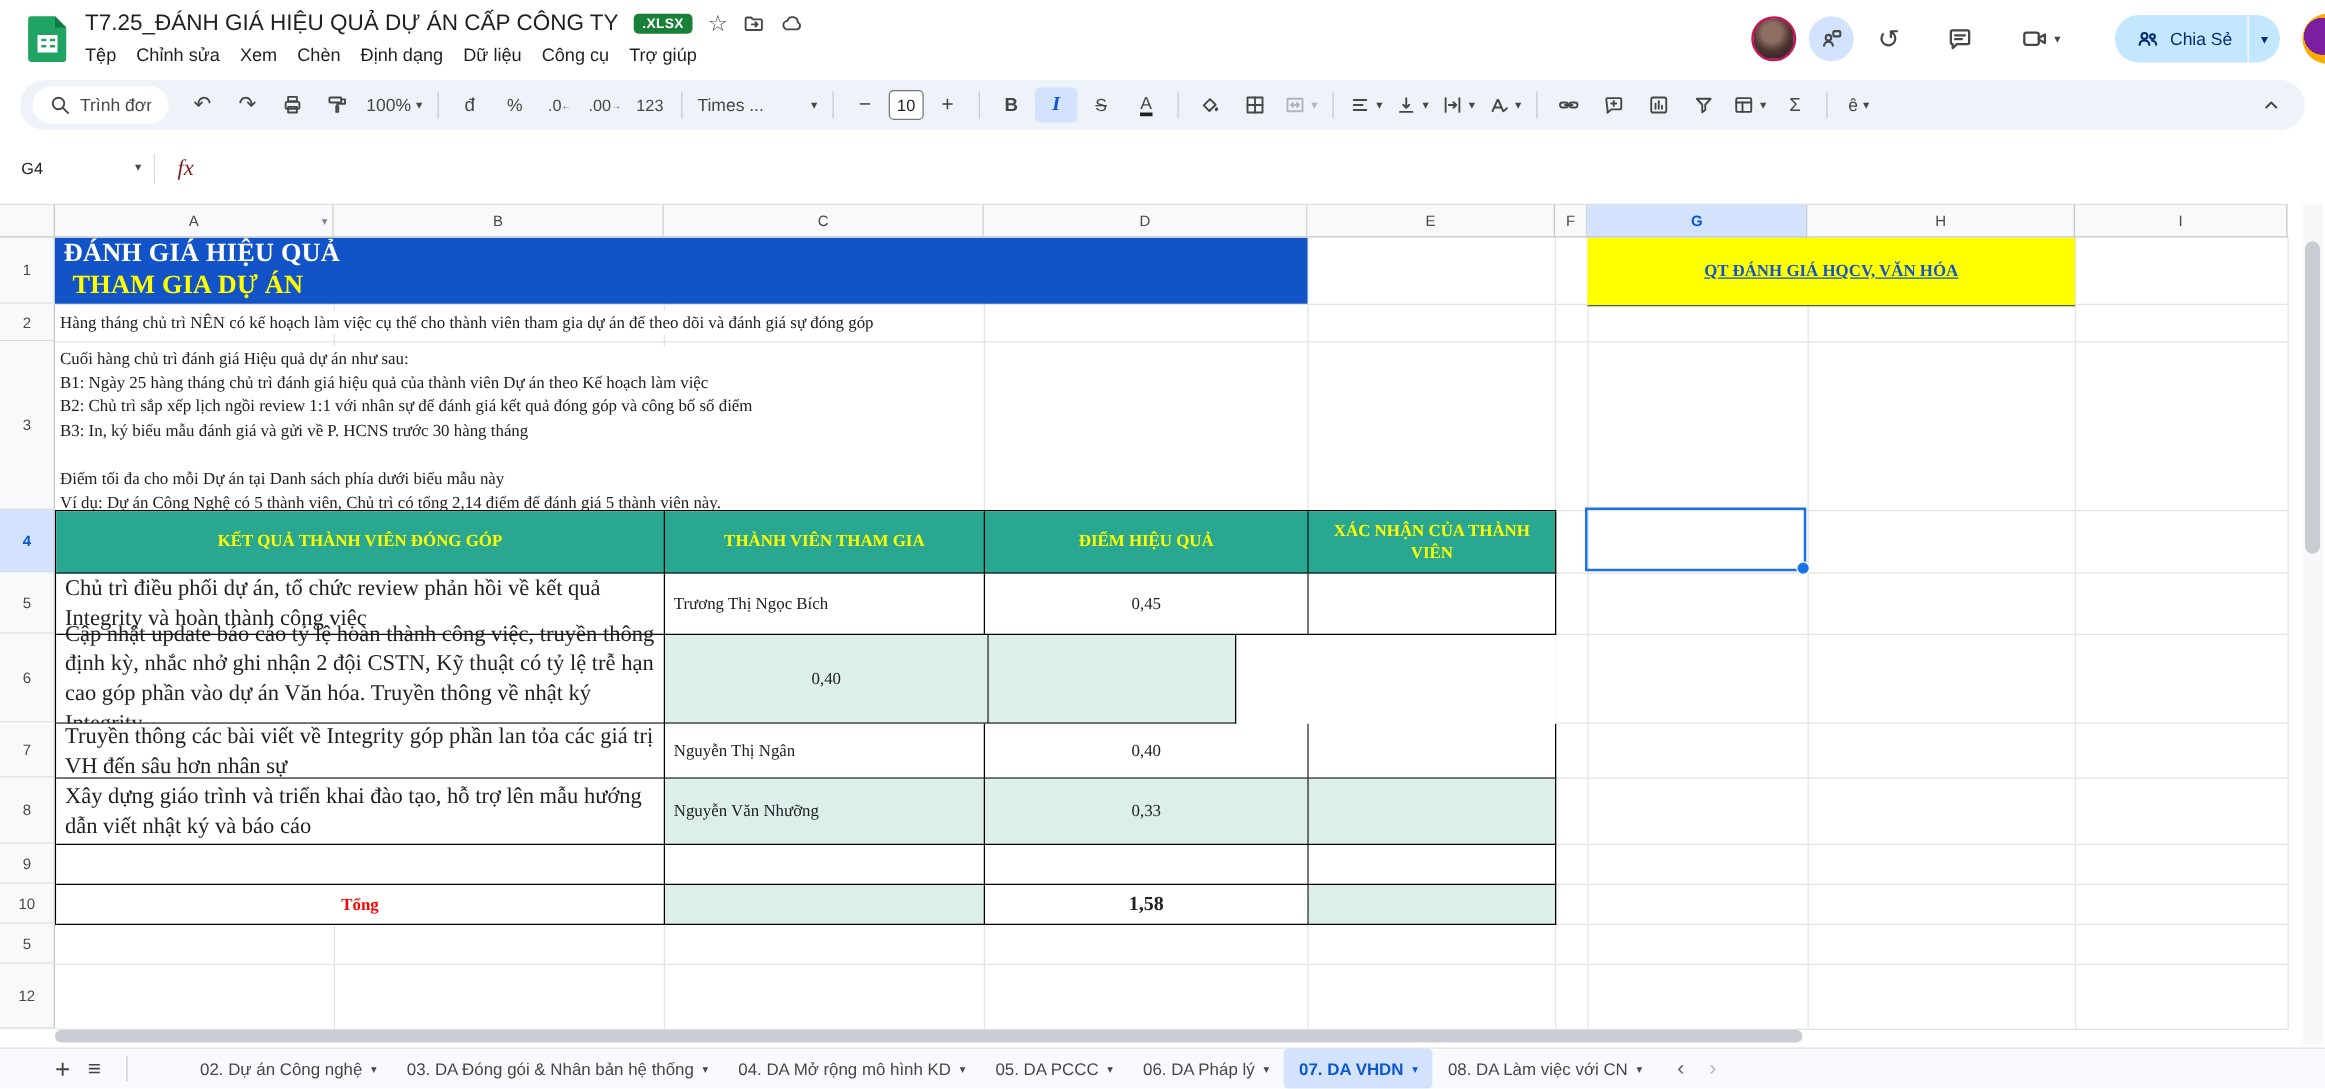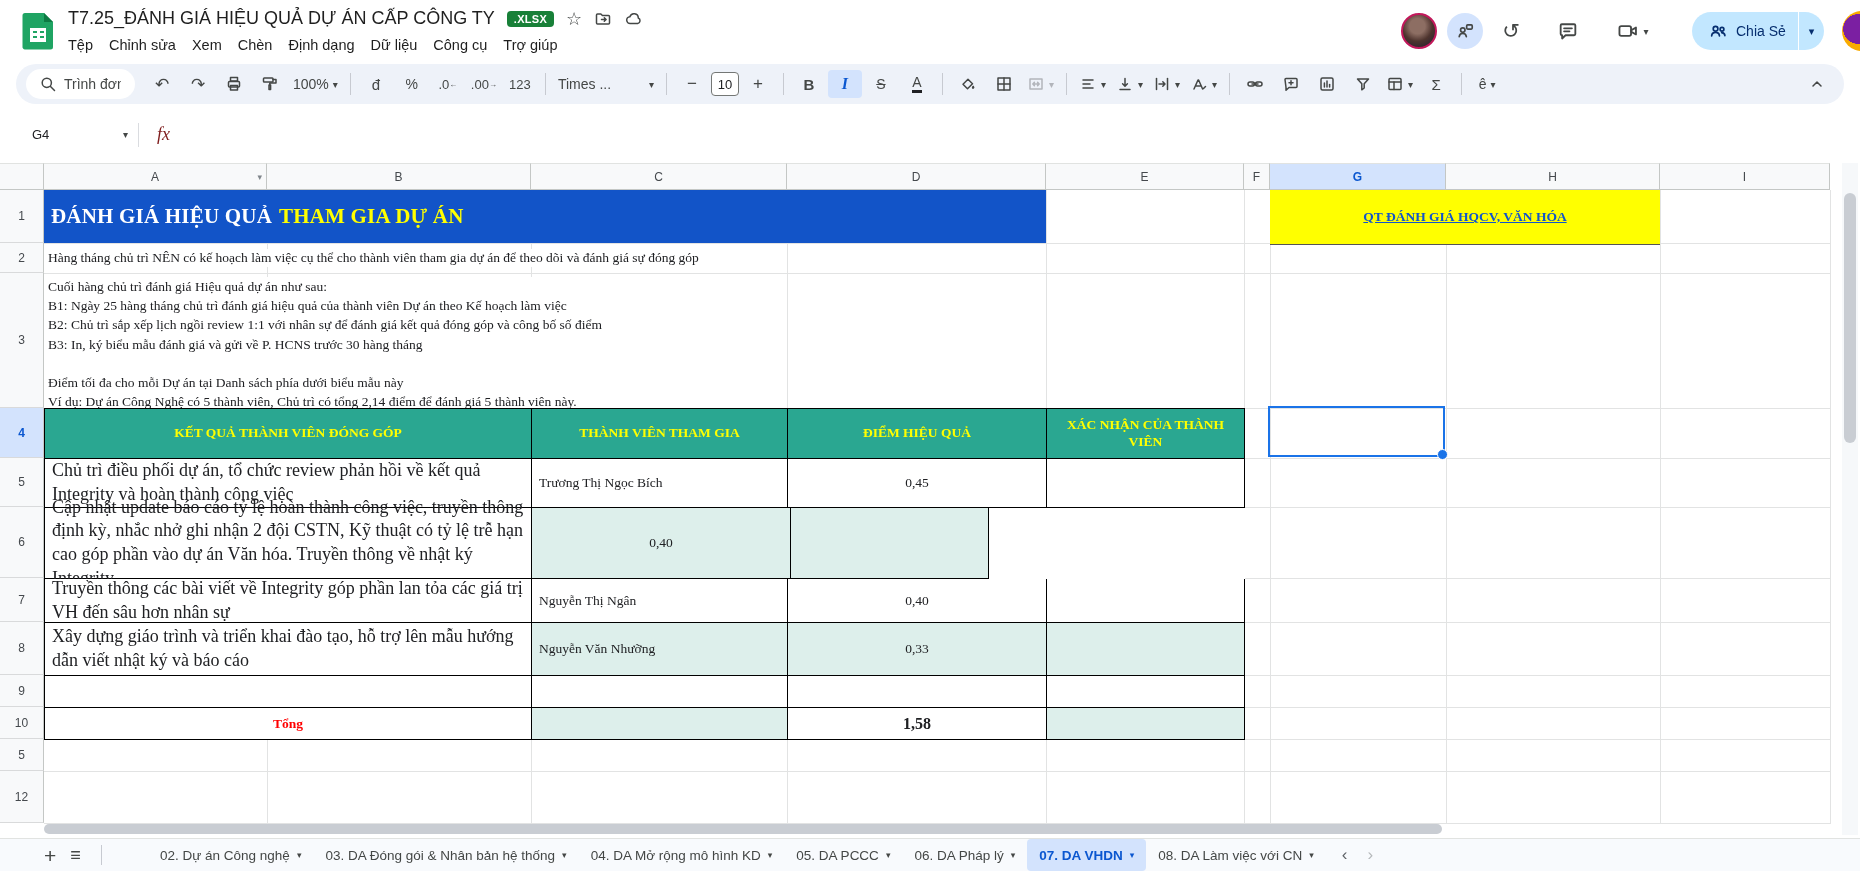--- a/index.html
+++ b/index.html
@@ -46,42 +46,42 @@
             background:#d3e3fd;color:#0b57d0;width:26px;}
   .b-strike{text-decoration:line-through;font-size:14px;}
   .b-underA{border-bottom:3px solid #202124;line-height:1;padding-bottom:1px;font-size:14px;}
   .num-ic{font-size:13px;color:#444746;position:relative;}
   .num-ic .mini{font-size:8px;vertical-align:sub;}
   .grayed{color:#b2b5bb;}
   .collapse-chevron{margin-left:auto;}
 
   
   .formulabar{position:absolute;left:0;top:108px;width:1860px;height:53px;background:#fff;display:flex;align-items:center;}
-  .namebox{display:flex;align-items:center;width:96px;padding-left:32px;font-size:13px;color:#202124;}
+  .namebox{display:flex;align-items:center;width:96px;padding-left:17px;font-size:13px;color:#202124;}
   .fb-div{width:1px;height:24px;background:#dadce0;margin:0 10px;}
   .fx{font-family:"Liberation Serif",serif;font-style:italic;color:#7f1d1d;font-size:18px;margin-left:8px;}
 
   
   .sheet{position:absolute;left:0;top:161px;width:1838px;height:677px;overflow:hidden;background:#fff;}
   .corner{position:absolute;left:0;top:2px;width:44px;height:27px;background:#f8f9fa;
           border-right:1px solid #c4c7c5;border-bottom:1px solid #c4c7c5;border-top:1px solid #e1e3e1;box-sizing:border-box;z-index:4;}
   .colhead{position:absolute;top:2px;height:27px;background:#f8f9fa;border-right:1px solid #c4c7c5;border-bottom:1px solid #c4c7c5;
            border-top:1px solid #e1e3e1;box-sizing:border-box;display:flex;align-items:center;justify-content:center;
            font-size:12px;color:#45494d;z-index:3;}
   .colhead.sel{background:#d3e3fd;color:#0b57d0;font-weight:bold;}
   .colarrow{position:absolute;right:4px;top:8px;font-size:9px;color:#80868b;}
   .rowhead{position:absolute;left:0;width:44px;background:#f8f9fa;border-right:1px solid #c4c7c5;border-bottom:1px solid #d9dadb;
            box-sizing:border-box;display:flex;align-items:center;justify-content:center;font-size:12px;color:#45494d;z-index:3;}
   .rowhead.sel{background:#d3e3fd;color:#0b57d0;font-weight:bold;}
   .vline{position:absolute;top:29px;width:1px;height:634px;background:#e2e3e3;z-index:1;}
   .hline{position:absolute;left:44px;width:1786px;height:1px;background:#e2e3e3;z-index:1;}
 
   .serif{font-family:"Liberation Serif","DejaVu Serif",serif;}
   .banner{position:absolute;left:44px;top:29px;width:1002px;height:53px;background:#1254c8;z-index:2;
-          display:flex;align-items:center;padding-left:7px;box-sizing:border-box;font-size:21px;font-weight:bold;letter-spacing:.2px;}
+          display:flex;padding-left:7px;box-sizing:border-box;font-size:21px;font-weight:bold;letter-spacing:.2px;flex-direction:column;}
   .banner .w{color:#fff;}
   .banner .y{color:#ffff00;margin-left:7px;}
   .linkcell{position:absolute;left:1270px;top:29px;width:390px;height:55px;background:#ffff00;z-index:2;border-bottom:1px solid #555;
             display:flex;align-items:center;justify-content:center;box-sizing:border-box;}
   .linkcell span{color:#1155cc;font-size:13.5px;font-weight:bold;text-decoration:underline;}
   .note1{position:absolute;left:48px;top:88px;background:#fff;z-index:2;font-size:13.5px;white-space:nowrap;padding:1px 4px 1px 0;}
   .note2{position:absolute;left:48px;top:116px;background:#fff;z-index:2;font-size:13.5px;line-height:19.2px;
          white-space:pre-line;padding-right:6px;}
 
   .tbl{position:absolute;z-index:2;border-top:1.5px solid #000;border-left:1.5px solid #000;background:#fff;}

